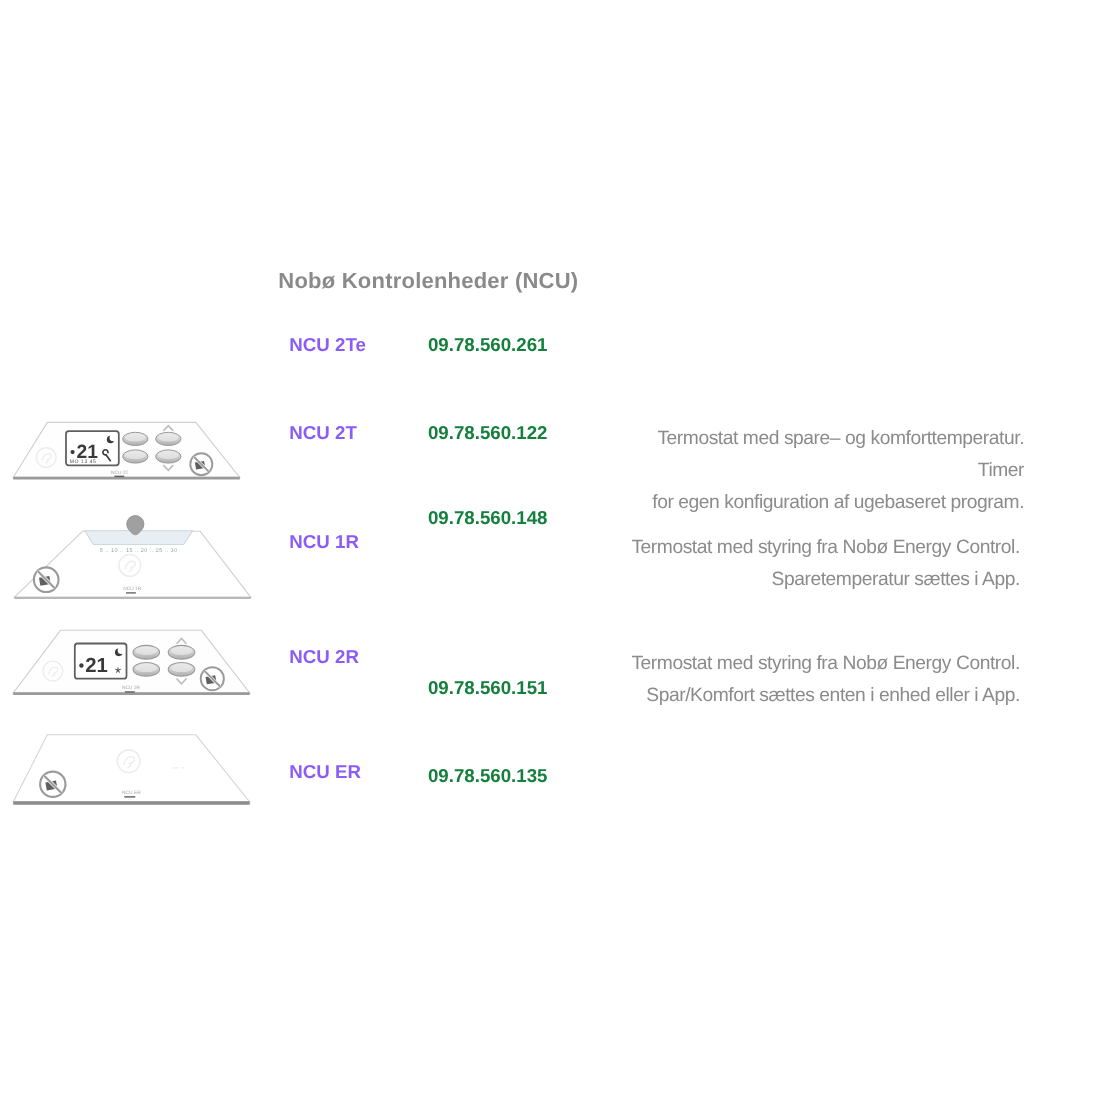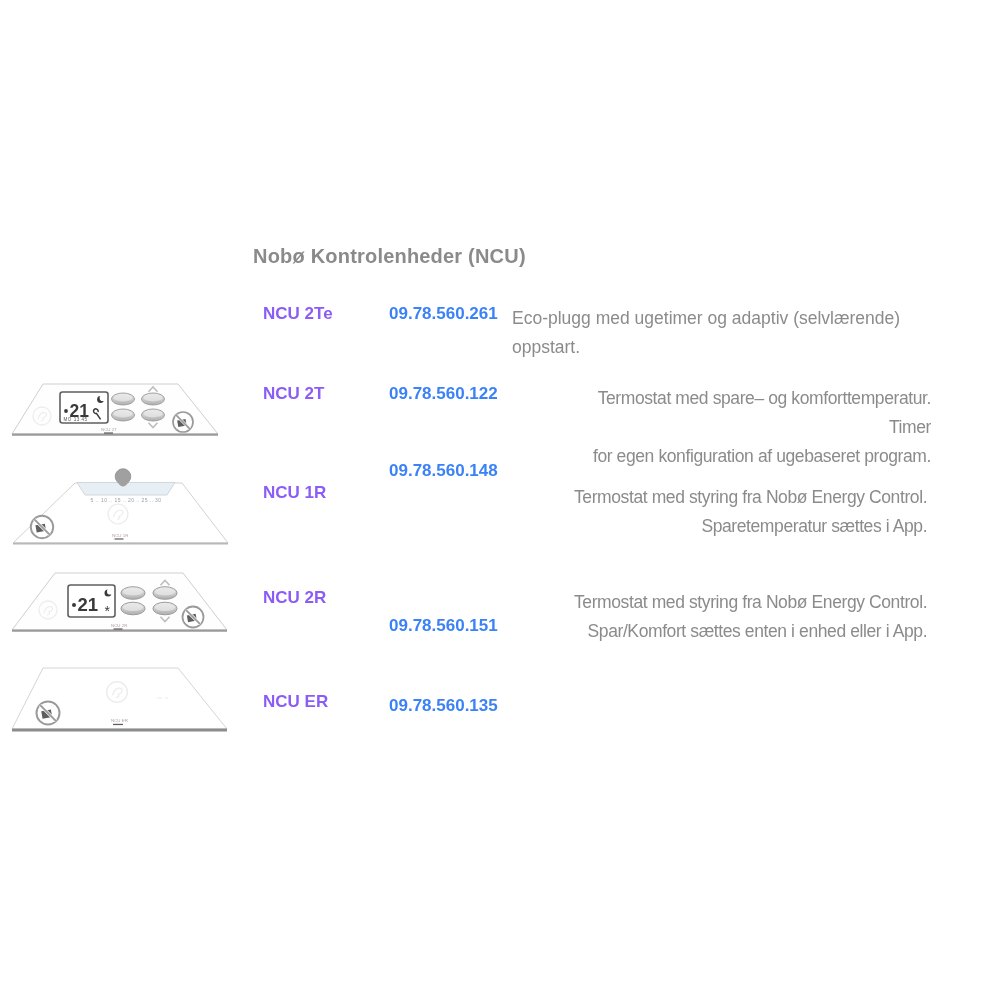--- a/index.html
+++ b/index.html
@@ -1,21 +1,21 @@
 <!DOCTYPE html>
 <html><head>
 <meta charset="utf-8">
 <style>
   html,body{margin:0;padding:0;background:#ffffff;}
   .page{position:relative;width:931px;height:1000px;background:#ffffff;overflow:hidden;
         font-family:"Liberation Sans",sans-serif;}
   .title{position:absolute;left:253px;top:245px;font-size:20px;font-weight:bold;
          color:#8a8a8a;letter-spacing:.2px;}
   .model{position:absolute;left:263px;font-size:17px;font-weight:bold;color:#8b5cf6;white-space:nowrap;}
-  .number{position:absolute;left:389px;font-size:17px;font-weight:bold;color:#3b82f6;white-space:nowrap;}
+  .number{position:absolute;left:389px;font-size:17px;font-weight:bold;color:#15803d;white-space:nowrap;}
   .desc{position:absolute;font-size:17.5px;color:#8b8b8b;white-space:pre-wrap;line-height:29px;}
   .cond{letter-spacing:-0.4px;text-align:right;}
   .device{position:absolute;}
   svg text{font-family:"Liberation Sans",sans-serif;}
   .seg{font-family:"DejaVu Sans Mono",monospace;font-weight:bold;fill:#ea3b20;letter-spacing:1px;}
   .red{fill:#ea3b20;font-weight:bold;}
   .dispnum{fill:#3a3a3a;font-weight:bold;}
   .tinylabel{fill:#b0a2a2;}
   .defs-hidden{position:absolute;width:0;height:0;}
 </style>
@@ -47,21 +47,20 @@
     </g>
   </defs>
 </svg>
 
 <div class="page">
 
   <div class="title">Nobø Kontrolenheder (NCU)</div>
 
   <div class="model" style="top:304px">NCU 2Te</div>
   <div class="number" style="top:304px">09.78.560.261</div>
-  <div class="desc" style="left:512px;top:304px">Eco-plugg med ugetimer og adaptiv (selvlærende) oppstart.</div>
 
   <div class="device" style="left:5px;top:372px">
     <svg viewBox="0 0 230 78" width="230" height="78">
       <polygon points="38,12 173,12 213,62 7,62" fill="#fefefe" stroke="#cfcfcf" stroke-width="1"></polygon>
       <line x1="7" y1="62.6" x2="213" y2="62.6" stroke="#9a9a9a" stroke-width="2.4"></line>
       <rect x="55" y="20" width="48" height="31" rx="2.5" fill="#ffffff" stroke="#5f5f5f" stroke-width="1.6"></rect>
       <circle cx="61" cy="39" r="1.9" fill="#3a3a3a"></circle>
       <text class="dispnum" x="64.5" y="44.5" font-size="17.5">21</text>
       <circle cx="95.5" cy="27.5" r="3.4" fill="#3a3a3a"></circle>
       <circle cx="97.7" cy="26" r="3.1" fill="#ffffff"></circle>

